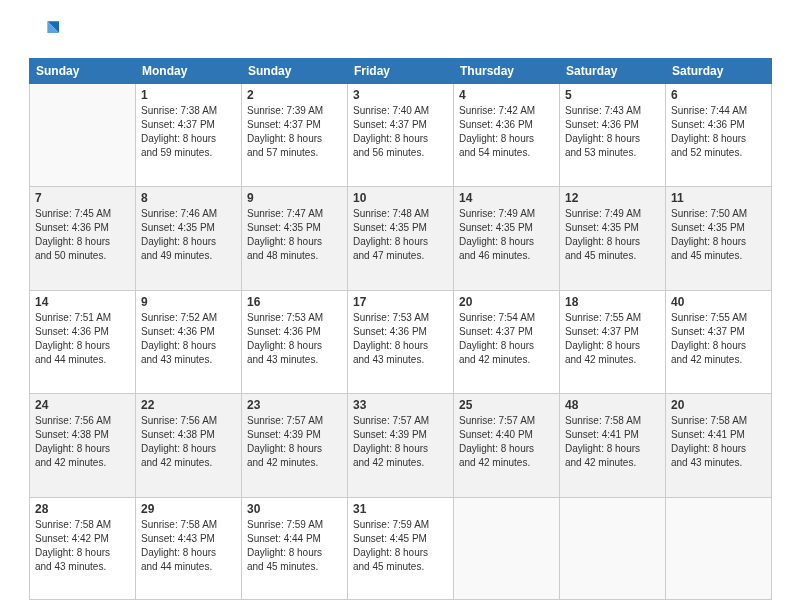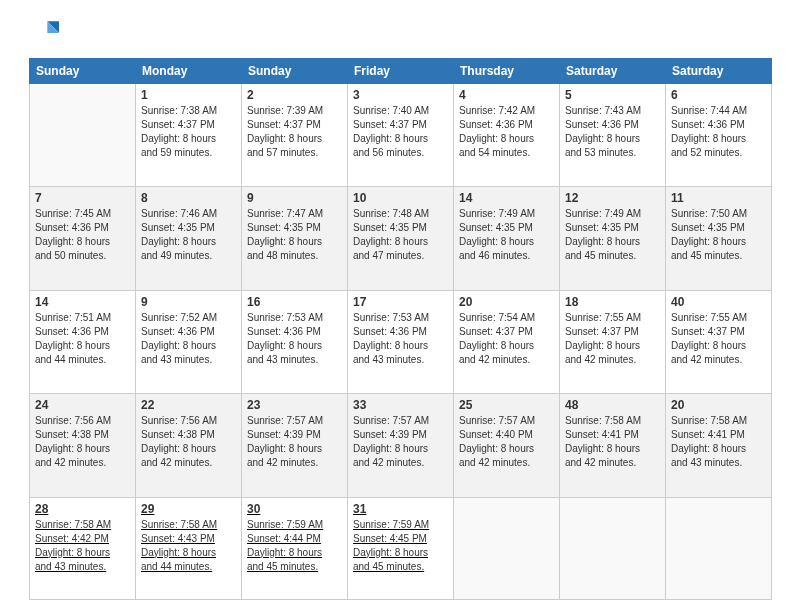--- a/index.html
+++ b/index.html
@@ -77,21 +77,20 @@
     }
     .calendar td {
       border: 1px solid #ccc;
       vertical-align: top;
       padding: 4px 5px;
       width: calc(100% / 7);
       height: 82px;
     }
     .calendar tr:last-child td {
       height: 75px;
-      text-decoration: underline;
     }
     .day-number {
       font-size: 12px;
       font-weight: bold;
       color: #333;
       display: block;
       margin-bottom: 2px;
     }
     .day-info {
       font-size: 10px;

